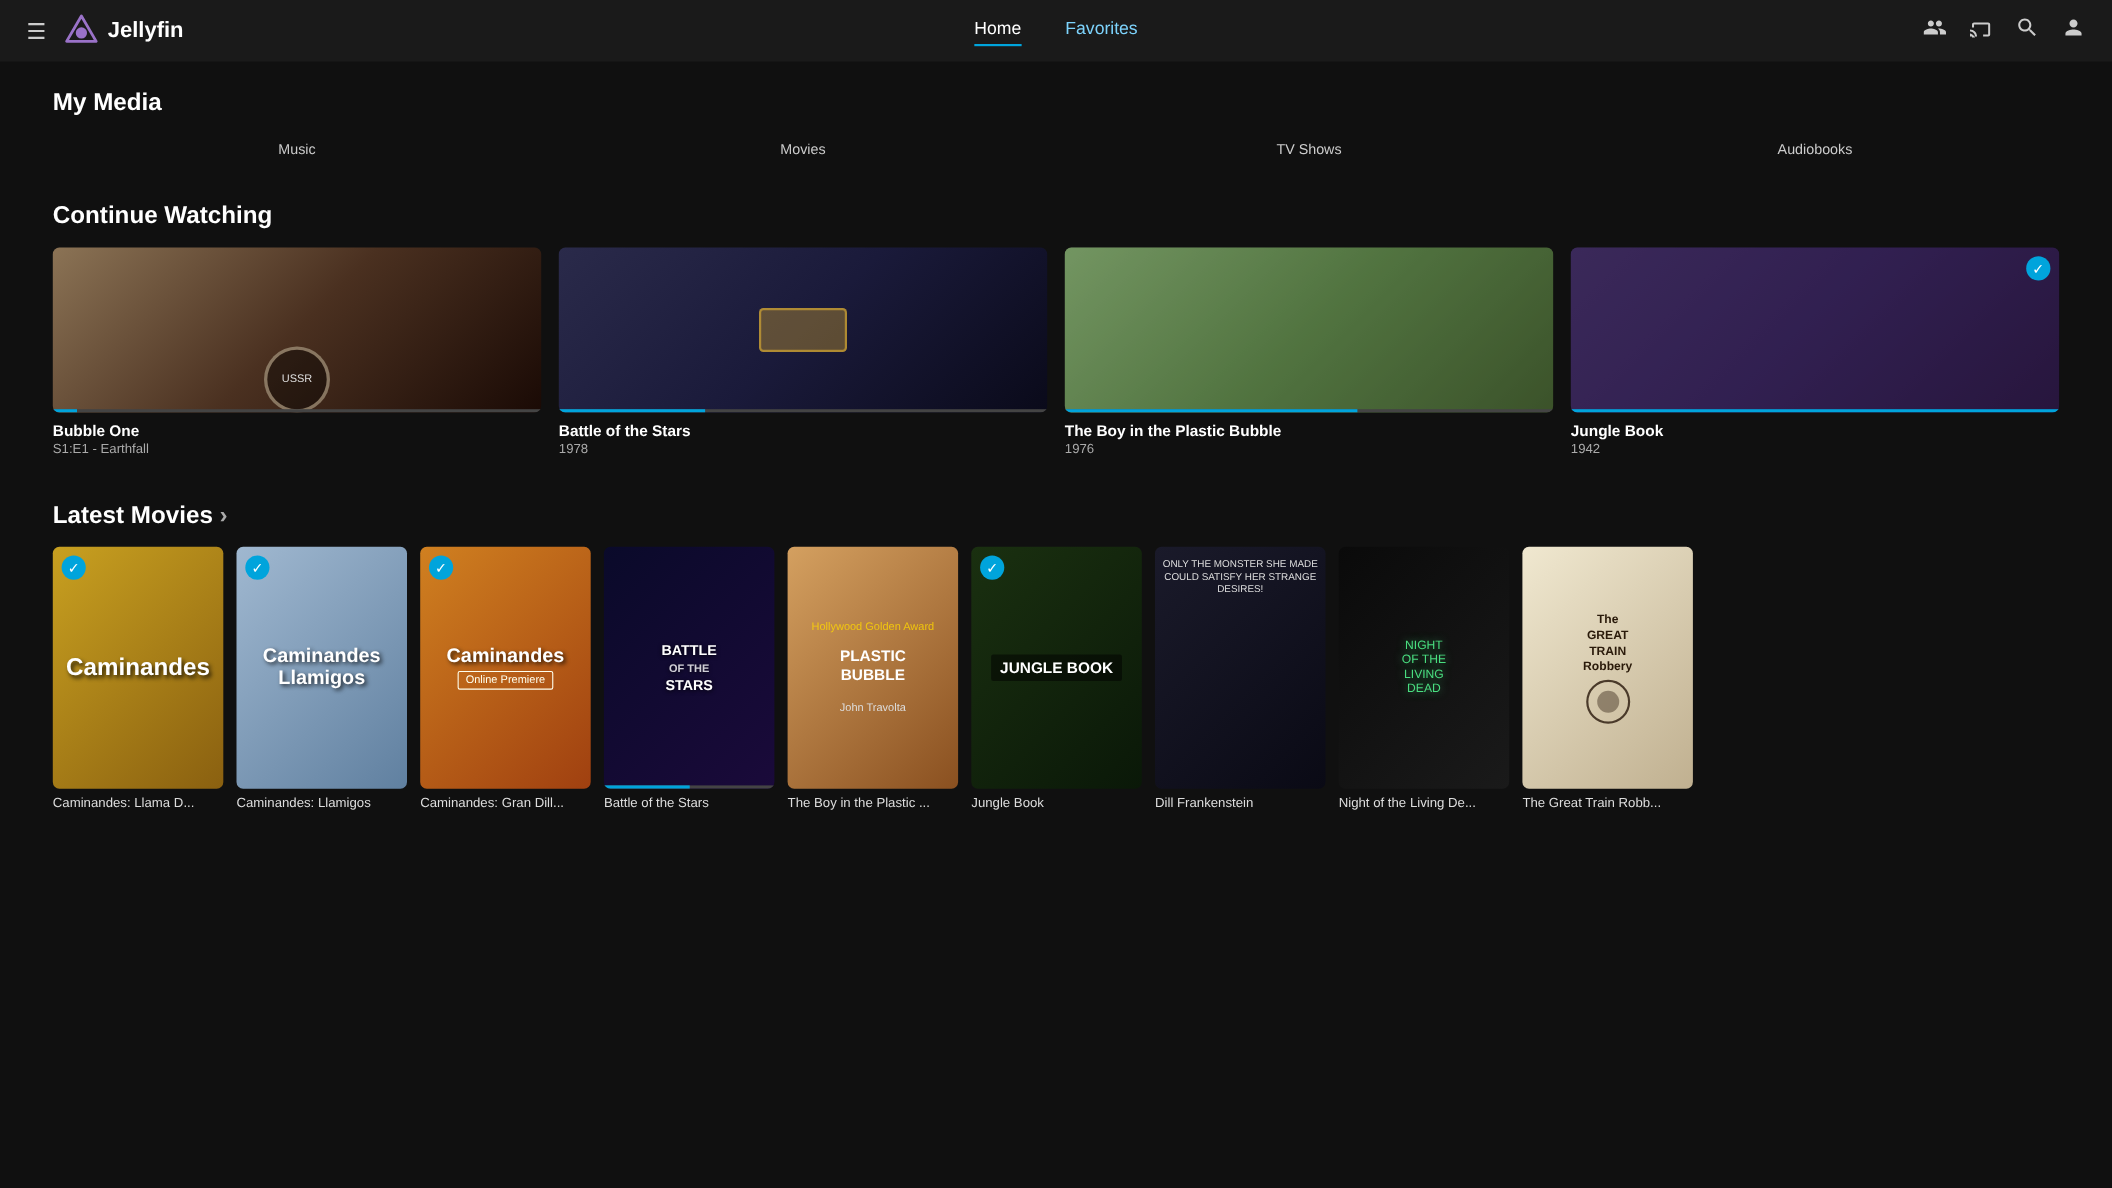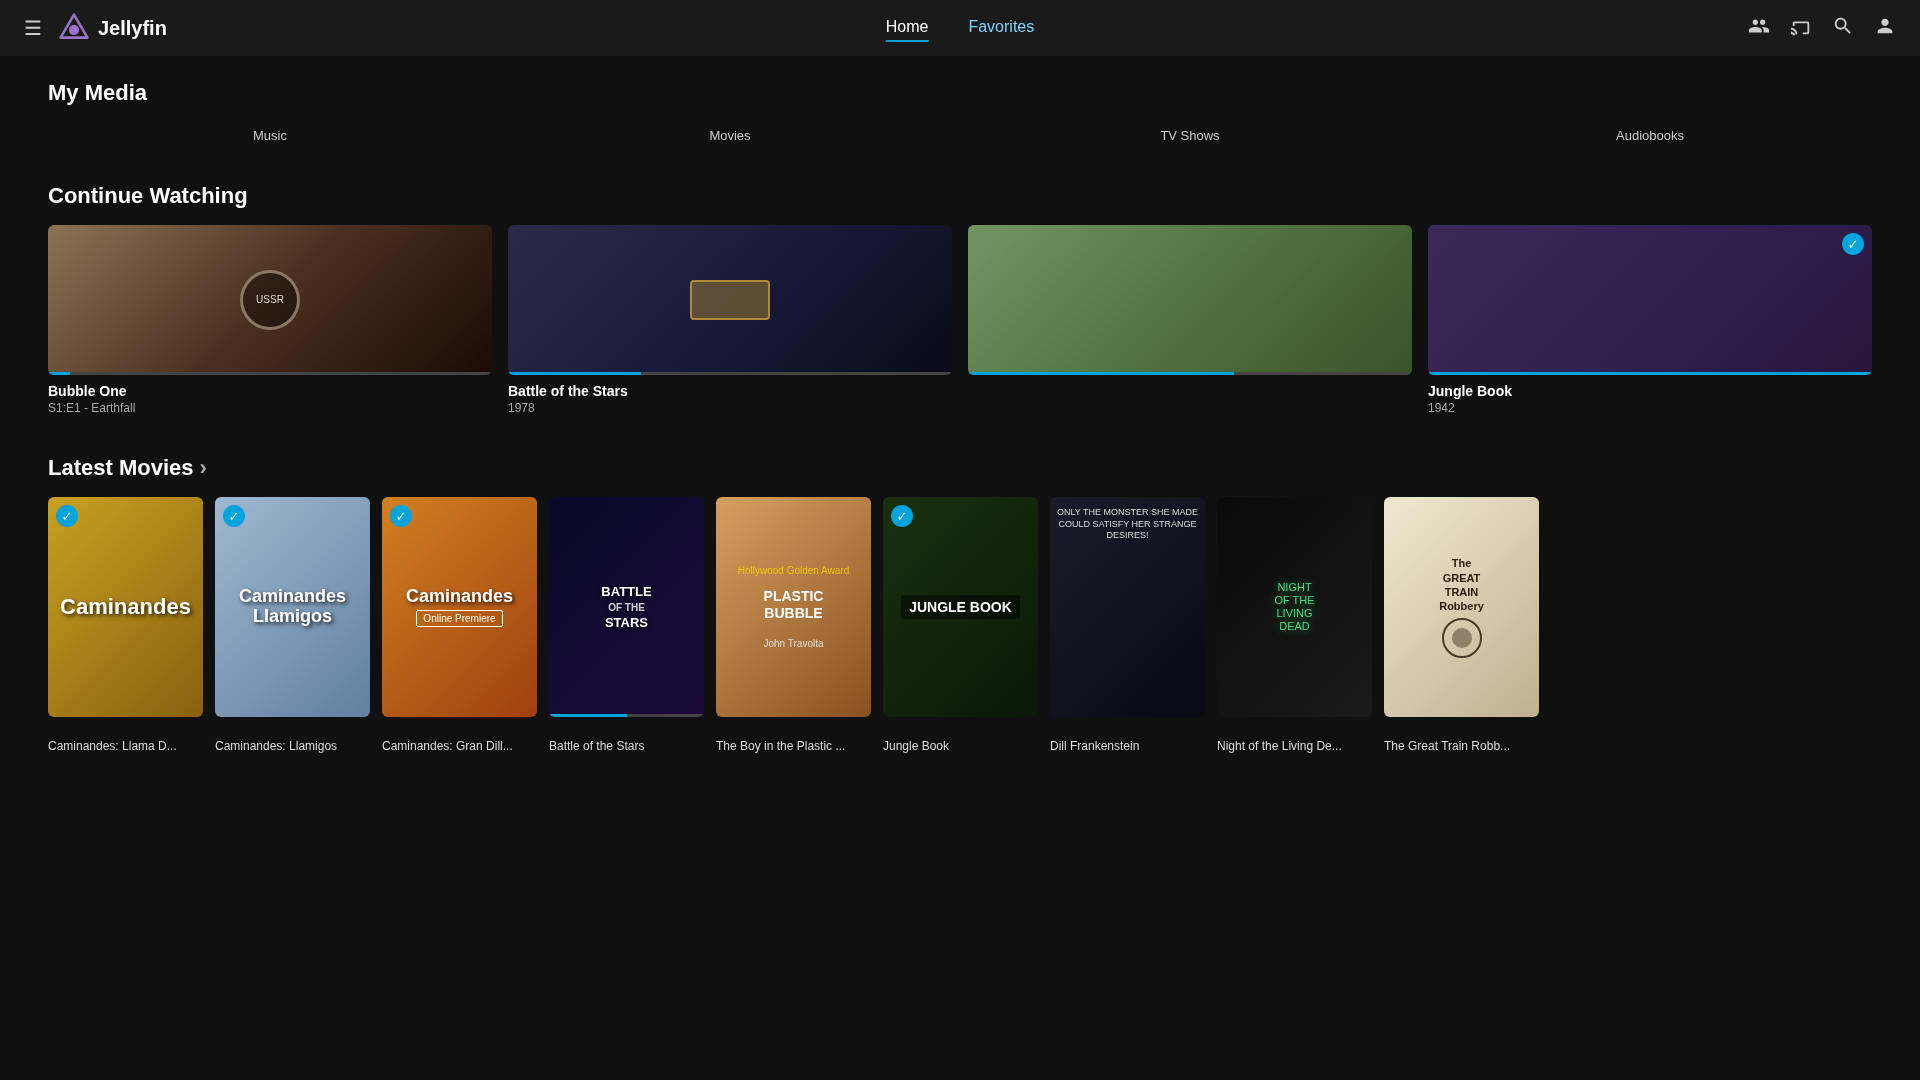--- a/index.html
+++ b/index.html
@@ -193,21 +193,21 @@
       width: 22px; height: 22px;
       background: #00a4dc;
       border-radius: 50%;
       display: flex; align-items: center; justify-content: center;
       font-size: 12px;
       z-index: 2;
     }
     .movie-title {
       font-size: 12px;
       color: #ddd;
-      margin-top: 22px;
+      margin-top: 6px;
       white-space: nowrap;
       overflow: hidden;
       text-overflow: ellipsis;
     }
 
     
     .img-movies { background: linear-gradient(160deg, #5c3a1e, #2a1808); }
     .img-music { background: linear-gradient(160deg, #2a2a2a, #111); }
     .img-tvshows { background: linear-gradient(160deg, #1a3040, #0d1a25); }
 
@@ -330,21 +330,21 @@
 
     </div>
   </section>
 
   <section class="watching-section">
     <h2 class="section-title">Continue Watching</h2>
     <div class="watching-grid">
 
       <div class="watching-card">
         <div class="watching-thumb thumb-pioneer">
-          <div style="position:absolute;inset:0;display:flex;align-items:center;justify-content:center;">
+          <div style="position:absolute;inset:0;display:flex;align-items:flex-end;justify-content:center;">
             <div style="width:60px;height:60px;border-radius:50%;background:rgba(0,0,0,0.4);border:3px solid rgba(200,180,150,0.6);display:flex;align-items:center;justify-content:center;font-size:10px;color:#ddd;text-align:center;line-height:1.2;">USSR</div>
           </div>
           <div class="watching-progress">
             <div class="watching-progress-fill progress-bar-pioneer"></div>
           </div>
         </div>
         <div class="watching-info">
           <div class="watching-name">Bubble One</div>
           <div class="watching-sub">S1:E1 - Earthfall</div>
         </div>
@@ -364,20 +364,24 @@
           <div class="watching-sub">1978</div>
         </div>
       </div>
 
       <div class="watching-card">
         <div class="watching-thumb thumb-boy">
           <div style="position:absolute;inset:0;background:rgba(100,140,80,0.3);"></div>
           <div class="watching-progress">
             <div class="watching-progress-fill progress-bar-boy"></div>
           </div>
+        </div>
+        <div class="watching-info">
+          <div class="watching-name">The Boy in the Plastic Bubble</div>
+          <div class="watching-sub">1976</div>
         </div>
       </div>
 
 
       <div class="watching-card">
         <div class="watching-thumb thumb-junglebook">
           <div style="position:absolute;inset:0;background:rgba(60,40,90,0.4);"></div>
           <div class="watching-check">
             <span style="color:#fff;font-size:13px;">✓</span>
           </div>

